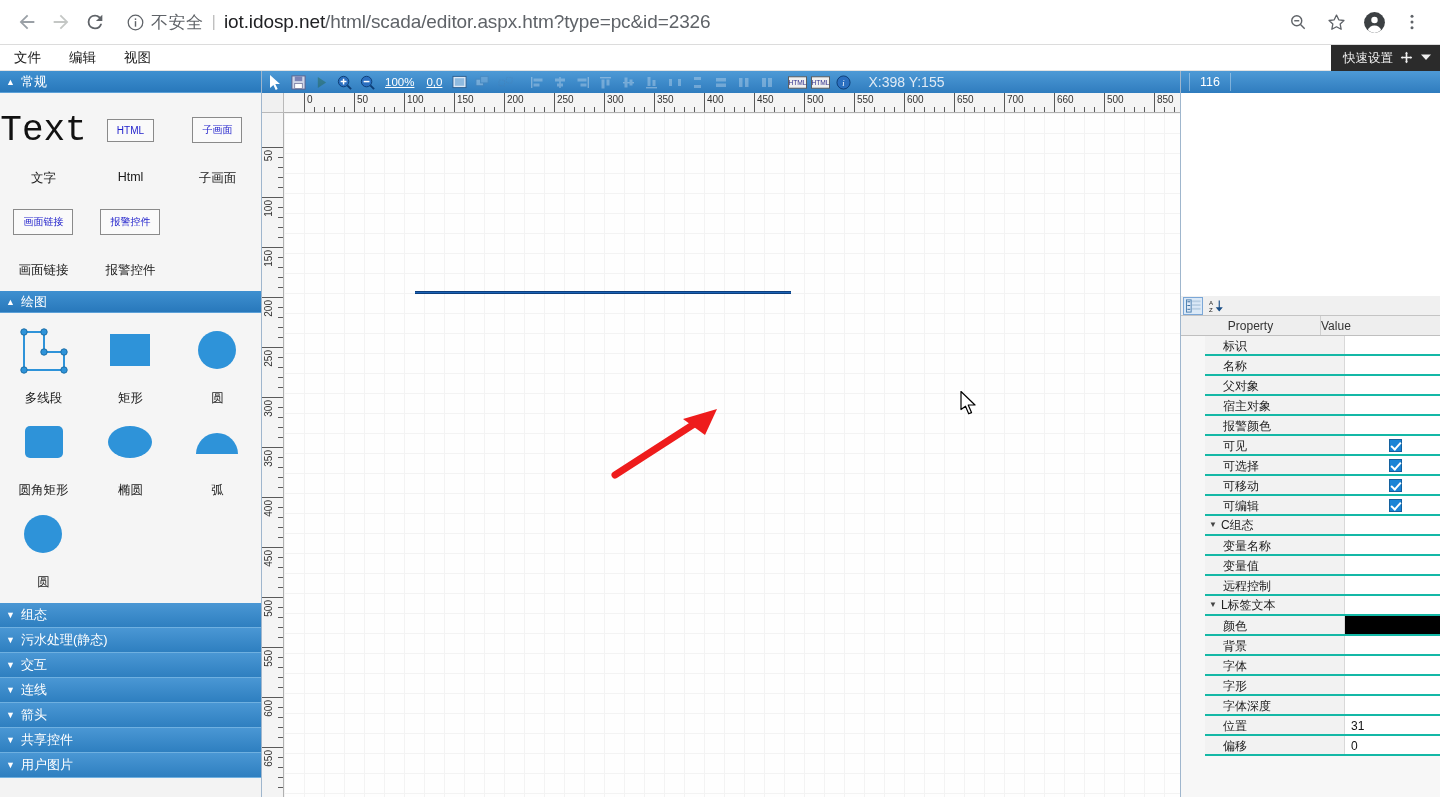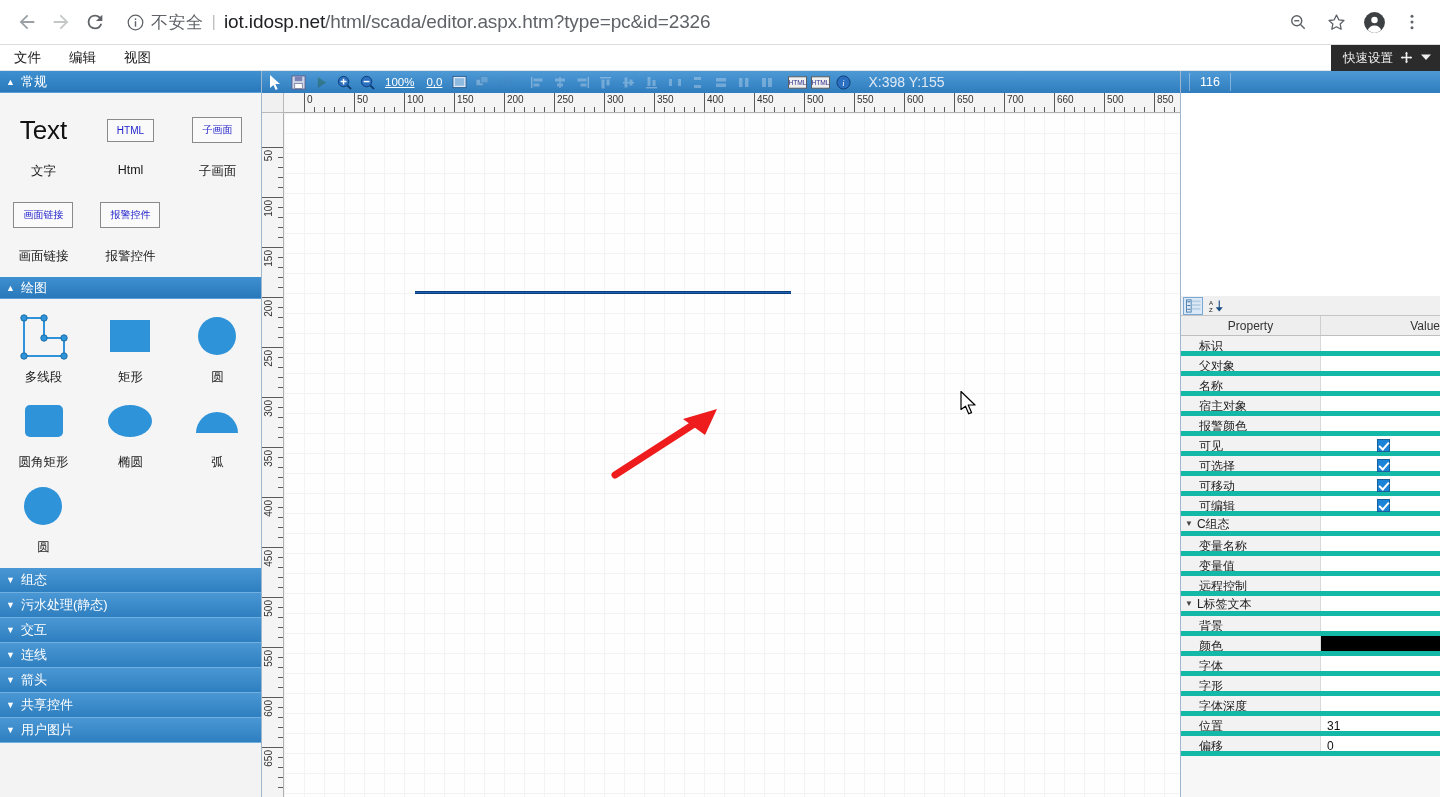--- a/index.html
+++ b/index.html
@@ -72,22 +72,22 @@
     padding-left: 6px; cursor: pointer; border-bottom: 1px solid #5ba0d8;
   }
   .tri { font-size: 9px; margin-right: 6px; color: #fff; }
   .section-body { background: #f5f5f5; padding: 6px 0 8px; }
   .tool-grid { display: flex; flex-wrap: wrap; }
   .tool-cell {
     width: 33.33%; display: flex; flex-direction: column; align-items: center;
     padding: 6px 0 4px; cursor: pointer; position: relative;
   }
   .tool-art { height: 50px; display: flex; align-items: center; justify-content: center; }
-  .tool-label { font-size: 12.5px; color: #1a1a1a; margin-top: 8px; }
-  .txt-art { font-size: 26px; color: #111; font-family: Liberation Sans, sans-serif; }
+  .tool-label { font-size: 12.5px; color: #1a1a1a; margin-top: 15px; }
+  .txt-art { font-size: 36px; color: #111; font-family: Liberation Mono, monospace; }
   .box-art {
     border: 1px solid #8a8a8a; background: #fafafa; color: #2222cc;
     font-size: 10px; padding: 5px 9px; min-width: 44px; text-align: center;
   }
   .selected-tool { outline: 3px solid #ee1c1c; outline-offset: -1px; z-index: 3; }
   .sel-fill {
     position: absolute; left: 6px; right: 6px; top: 4px; bottom: 2px;
     background: #3f8ecb; border-radius: 5px; z-index: -1;
   }
   .selected-tool .tool-label { color: #ffffff; }
@@ -183,23 +183,23 @@
   .pg-btn {
     width: 20px; height: 18px; display: flex; align-items: center; justify-content: center;
     cursor: pointer; border: 1px solid transparent;
   }
   .pg-btn.active { border-color: #7ba7d7; background: #dbe9f7; }
   .pg-head {
     height: 20px; display: flex; background: #eeeeee; border-bottom: 1px solid #bfbfbf;
     font-size: 12px; color: #333;
   }
   .pg-head .c1 { width: 140px; text-align: center; line-height: 20px; border-right: 1px solid #cfcfcf; }
-  .pg-head .c2 { flex: 1; text-align: right; line-height: 20px; }
+  .pg-head .c2 { flex: 1; text-align: left; line-height: 20px; }
   .pg-rows { flex: 1; overflow: hidden; }
-  .pg-row { height: 20px; display: flex; border-bottom: 5px solid #14b8a6; font-size: 12px; }
+  .pg-row { height: 20px; display: flex; border-bottom: 2px solid #14b8a6; font-size: 12px; margin-left: 24px; }
   .pg-row .p-name {
     width: 140px; padding-left: 18px; line-height: 20px; color: #222;
     background: #f2f2f2; border-right: 1px solid #d9d9d9; white-space: nowrap; overflow: hidden;
   }
   .pg-row.group .p-name { padding-left: 4px; display: flex; align-items: center; gap: 4px; }
   .pg-row .p-val { flex: 1; line-height: 20px; padding-left: 6px; background: #fff; color: #111; position: relative; }
   .p-check {
     width: 13px; height: 13px; background: #1b84d6; border: 1px solid #14619e;
     display: block; margin: 3px auto 0; position: relative;
   }
@@ -841,25 +841,25 @@
       <div class="c1">Property</div>
       <div class="c2">Value</div>
     </div>
 
     <div class="pg-rows" id="pg-rows">
         <div class="pg-row">
           <div class="p-name">标识</div>
           <div class="p-val"></div>
         </div>
         <div class="pg-row">
+          <div class="p-name">名称</div>
+          <div class="p-val"></div>
+        </div>
+        <div class="pg-row">
           <div class="p-name">父对象</div>
-          <div class="p-val"></div>
-        </div>
-        <div class="pg-row">
-          <div class="p-name">名称</div>
           <div class="p-val"></div>
         </div>
         <div class="pg-row">
           <div class="p-name">宿主对象</div>
           <div class="p-val"></div>
         </div>
         <div class="pg-row">
           <div class="p-name">报警颜色</div>
           <div class="p-val"></div>
         </div>
@@ -907,30 +907,30 @@
           <div class="p-val"></div>
         </div>
         <div class="pg-row group">
           <div class="p-name">
             <span class="grp-tri">▼</span>
             <span>L标签文本</span>
           </div>
           <div class="p-val"></div>
         </div>
         <div class="pg-row">
-          <div class="p-name">背景</div>
-          <div class="p-val"></div>
-        </div>
-        <div class="pg-row">
           <div class="p-name">颜色</div>
           <div class="p-val">
             <span class="p-color-swatch" style="background: rgb(0, 0, 0);"></span>
           </div>
         </div>
         <div class="pg-row">
+          <div class="p-name">背景</div>
+          <div class="p-val"></div>
+        </div>
+        <div class="pg-row">
           <div class="p-name">字体</div>
           <div class="p-val"></div>
         </div>
         <div class="pg-row">
           <div class="p-name">字形</div>
           <div class="p-val"></div>
         </div>
         <div class="pg-row">
           <div class="p-name">字体深度</div>
           <div class="p-val"></div>

